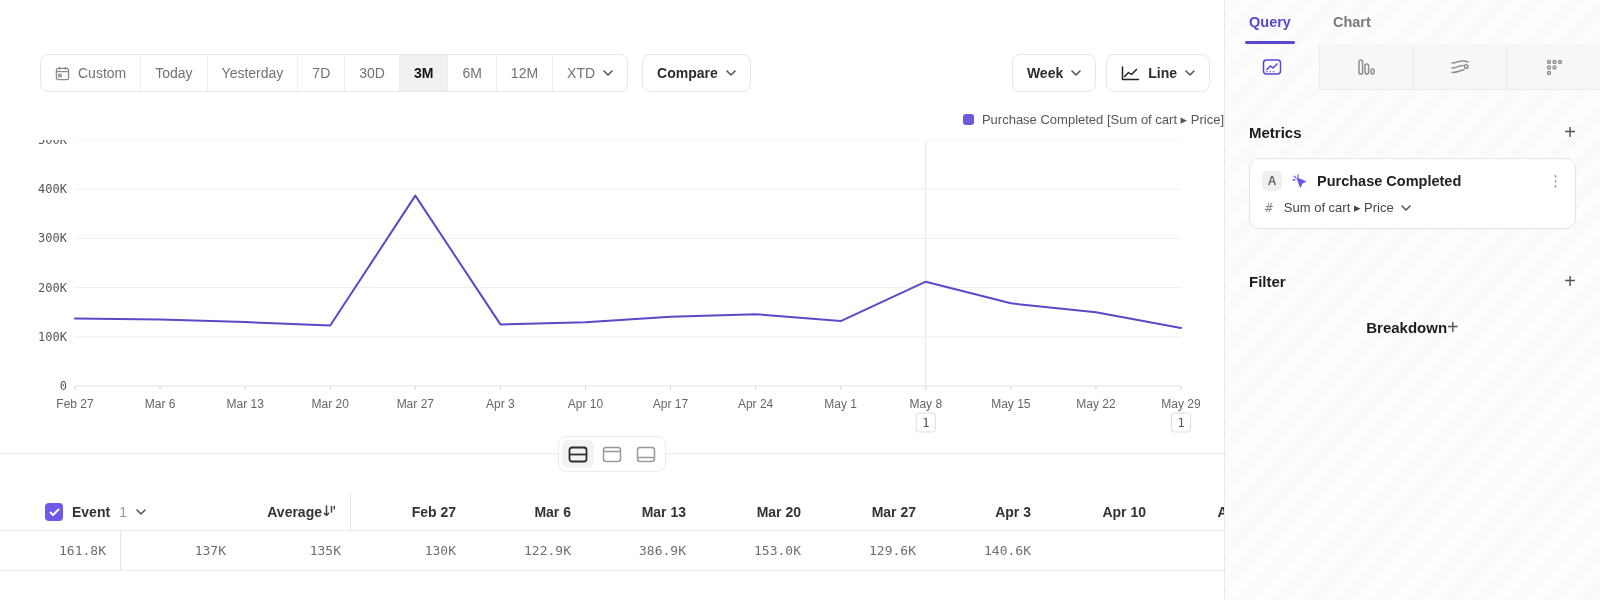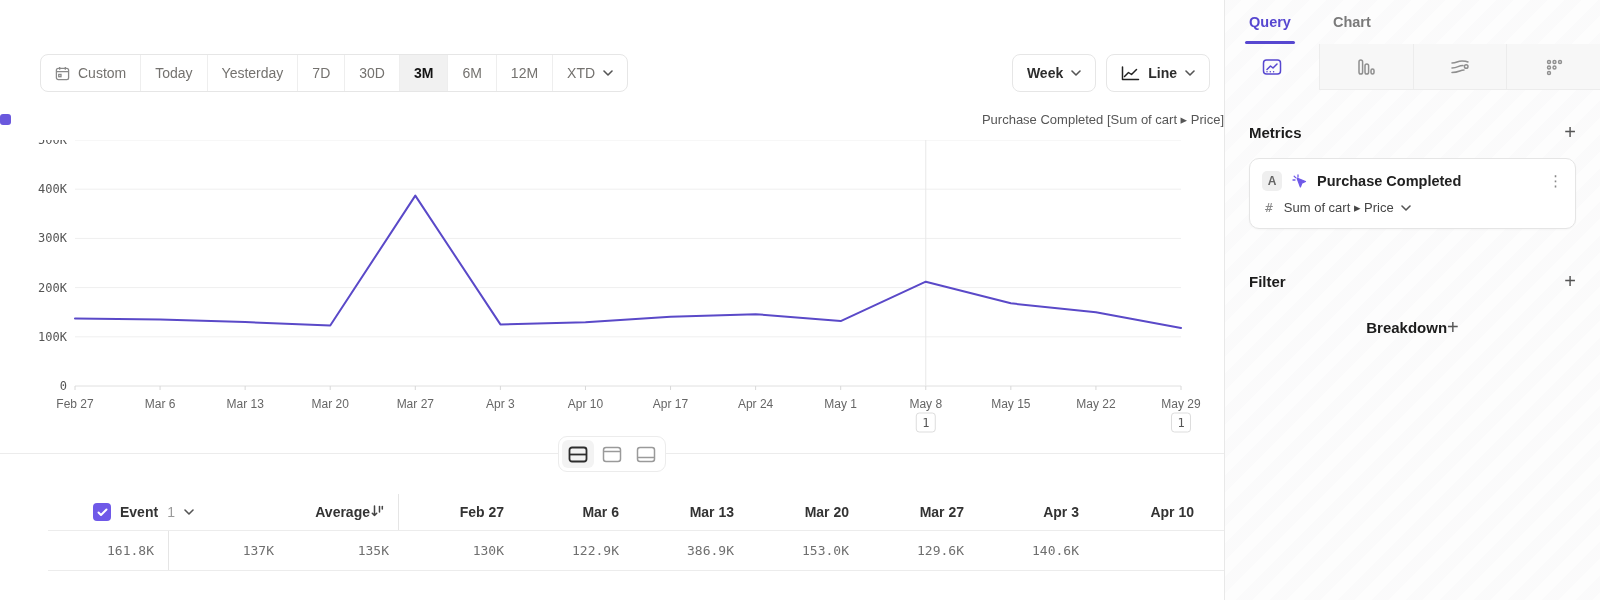--- a/index.html
+++ b/index.html
@@ -23,38 +23,38 @@
   .seg-item:first-child{border-left:none;}
   .seg-item.active{background:#f1f1f1;color:#141414;font-weight:700;}
   .btn{display:inline-flex;align-items:center;gap:8px;height:38px;padding:0 14px;border:1px solid var(--border);border-radius:8px;background:#fff;font-size:14px;color:#2d2d2d;font-weight:600;cursor:pointer;white-space:nowrap;}
   .compare{margin-left:14px;}
   .right-group{margin-left:auto;display:flex;gap:10px;}
   .chev{width:10px;height:6px;flex:0 0 auto;}
   .chev path{fill:none;stroke:#555;stroke-width:1.6;stroke-linecap:round;stroke-linejoin:round;}
   .cal-icon path,.cal-icon rect{fill:none;stroke:#8a8a8a;stroke-width:1.4;}
   .linetype-icon path{fill:none;stroke:#222;stroke-width:1.5;stroke-linecap:round;stroke-linejoin:round;}
 
-  .legend{position:absolute;top:112px;left:0;width:1224px;display:flex;justify-content:space-between;align-items:center;gap:8px;}
+  .legend{position:absolute;top:112px;left:0;width:1224px;display:flex;justify-content:flex-end;align-items:center;gap:8px;}
   .legend-swatch{width:11px;height:11px;border-radius:3px;background:var(--legend);}
   .legend-label{font-size:13px;color:#565656;}
 
   .chart-wrap{position:absolute;top:140px;left:0;width:1224px;height:300px;}
   .tick-y{font:12px "DejaVu Sans Mono",monospace;fill:#555;}
   .tick-x{font:12px "Liberation Sans",sans-serif;fill:#666;}
   .badge-t{font:12px "DejaVu Sans Mono",monospace;fill:#555;text-anchor:middle;}
 
   .hdivider{position:absolute;top:453px;left:0;width:1224px;height:1px;background:#ececec;}
   .layout-pill{position:absolute;top:436px;left:50%;transform:translateX(-50%);background:#fff;border:1px solid #ececec;border-radius:9px;padding:3px;display:flex;gap:2px;z-index:2;}
   .layout-btn{width:32px;height:28px;border-radius:6px;display:flex;align-items:center;justify-content:center;cursor:pointer;background:transparent;}
   .layout-btn.active{background:#f3f3f3;}
   .layout-btn svg rect,.layout-btn svg line{fill:none;stroke:#9a9a9a;stroke-width:1.5;}
   .layout-btn.active svg rect,.layout-btn.active svg line{stroke:#2d2d2d;stroke-width:1.8;}
 
   
-  .table{position:absolute;top:494px;left:0;width:1224px;padding-left:48px;}
+  .table{position:absolute;top:494px;left:0;width:1224px;}
   .trow{display:flex;align-items:center;border-bottom:1px solid #ececec;}
   .thead{height:37px;font-size:14px;font-weight:700;color:#333;}
   .tbody-row{height:40px;font-size:14px;color:#333;}
   .c-event{flex:0 0 230px;display:flex;align-items:center;gap:9px;padding-left:45px;overflow:hidden;white-space:nowrap;}
   .c-avg{flex:0 0 120px;display:flex;align-items:flex-start;justify-content:flex-end;padding-right:14px;}
   .c-dates{display:flex;align-self:stretch;align-items:center;border-left:1px solid #e5e5e5;}
   .c-date{flex:0 0 115px;text-align:right;padding-right:10px;white-space:nowrap;}
   .mono{font-family:"DejaVu Sans Mono",monospace;font-size:13px;color:var(--muted);}
   .checkbox{width:18px;height:18px;border-radius:4px;background:var(--cb);display:flex;align-items:center;justify-content:center;flex:0 0 auto;cursor:pointer;}
   .checkbox svg path{fill:none;stroke:#fff;stroke-width:2;stroke-linecap:round;stroke-linejoin:round;}
@@ -133,20 +133,26 @@
         <div class="seg-item">
             <span>12M</span>
           </div>
         <div class="seg-item">
           <span>XTD</span>
           <svg class="chev" viewBox="0 0 10 6">
               <path d="M1 1 L5 5 L9 1"></path>
             </svg>
         </div>
       </div>
+      <button class="btn compare">
+        <span>Compare</span>
+        <svg class="chev" viewBox="0 0 10 6">
+            <path d="M1 1 L5 5 L9 1"></path>
+          </svg>
+      </button>
       <div class="right-group">
         <button class="btn">
           <span>Week</span>
           <svg class="chev" viewBox="0 0 10 6">
               <path d="M1 1 L5 5 L9 1"></path>
             </svg>
         </button>
         <button class="btn">
           <svg class="linetype-icon" width="19" height="15" viewBox="0 0 19 15">
               <path d="M1.5 1 V13.5 H17.5"></path>

